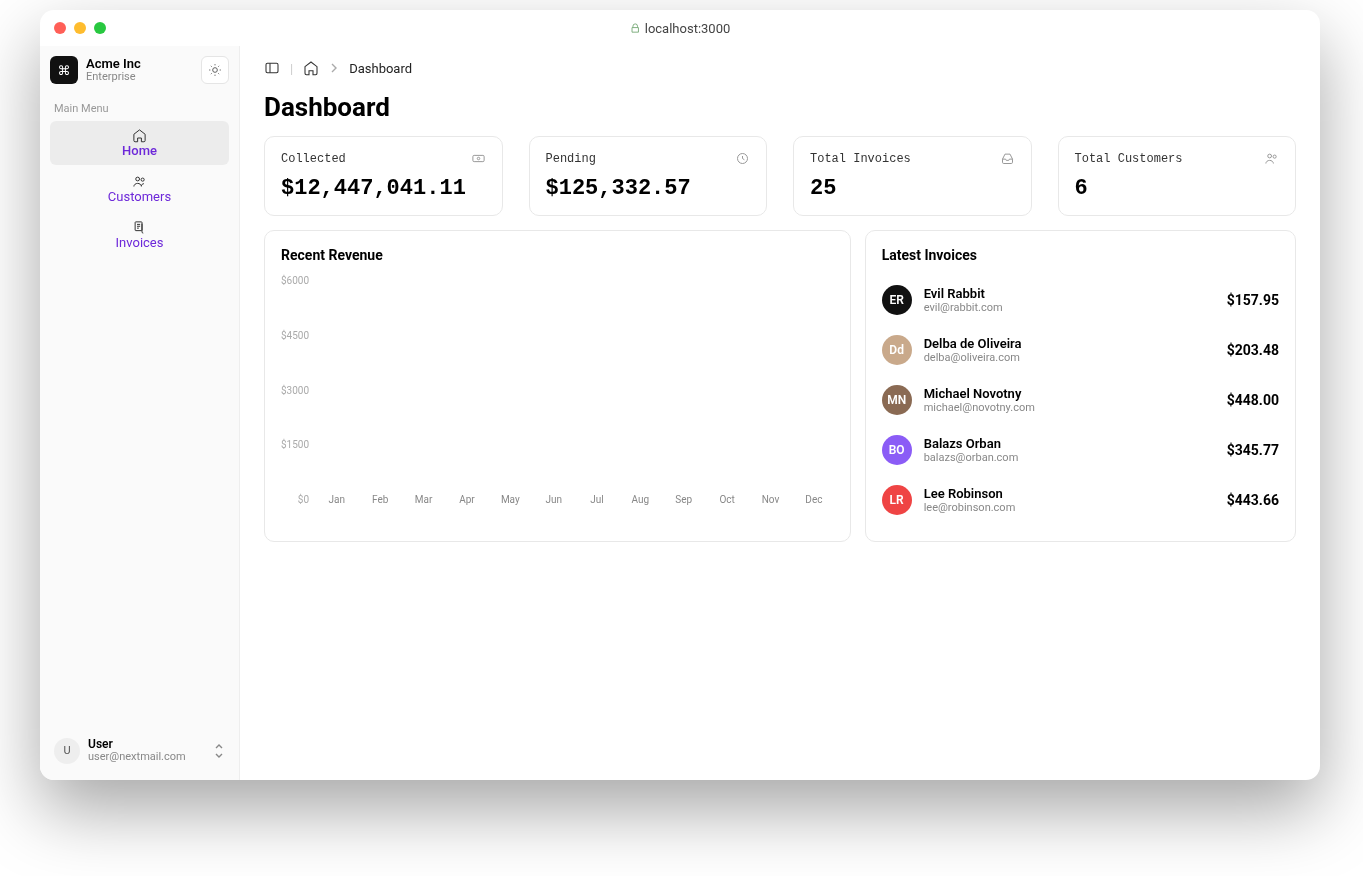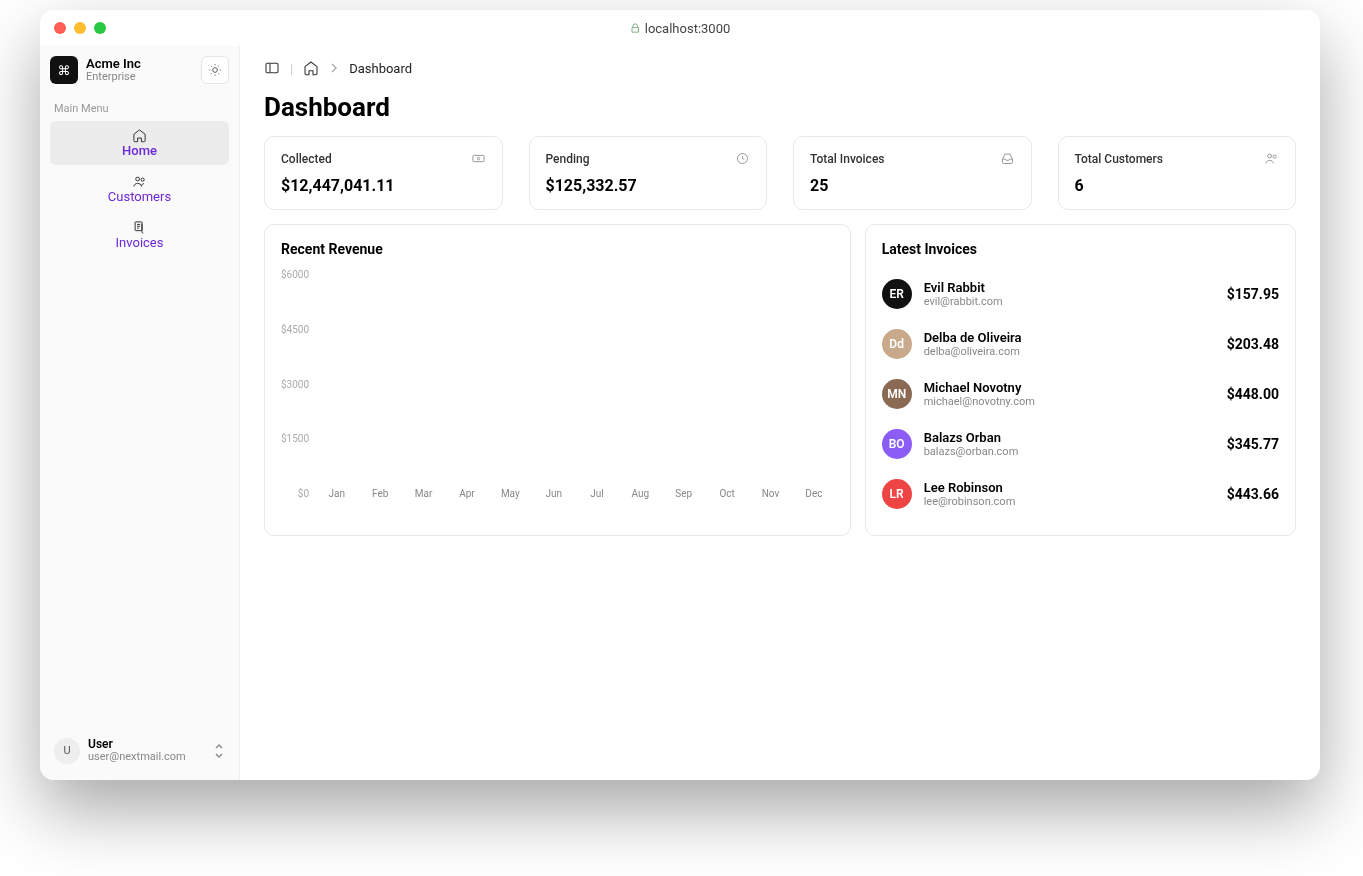--- a/index.html
+++ b/index.html
@@ -103,29 +103,29 @@
 .topbar {
   display: flex; align-items: center; gap: 10px;
   font-size: 13px; color: #555;
 }
 .icon-btn { width: 16px; height: 16px; stroke: #333; fill: none; stroke-width: 1.6; cursor: pointer; }
 .sep { color: #ccc; }
 .crumb { color: #222; }
 
 h1.page-title { font-size: 26px; font-weight: 700; margin: 16px 0 14px; }
 
-.cards { display: grid; grid-template-columns: repeat(4, 1fr); gap: 26px; }
+.cards { display: grid; grid-template-columns: repeat(4, 1fr); gap: 26px; font-family: Liberation Mono, monospace; }
 .card {
   border: 1px solid #e8e8e8; border-radius: 10px; padding: 14px 16px;
   display: flex; flex-direction: column; gap: 10px;
 }
 .card-head { display: flex; align-items: center; justify-content: space-between; }
 .card-label { font-size: 12px; color: #333; font-weight: 500; }
 .card-icon { width: 15px; height: 15px; stroke: #999; fill: none; stroke-width: 1.6; }
-.card-value { font-size: 16px; font-weight: 700; }
+.card-value { font-size: 22px; font-weight: 700; }
 
 .panels { display: grid; grid-template-columns: 1.36fr 1fr; gap: 14px; margin-top: 14px; }
 .panel {
   border: 1px solid #e8e8e8; border-radius: 10px; padding: 16px;
 }
 .panel-title { font-size: 14px; font-weight: 700; margin-bottom: 12px; }
 
 
 .chart-wrap { display: flex; height: 230px; }
 .y-axis { display: flex; flex-direction: column; justify-content: space-between; align-items: flex-end; padding-right: 8px; height: 100%; }

